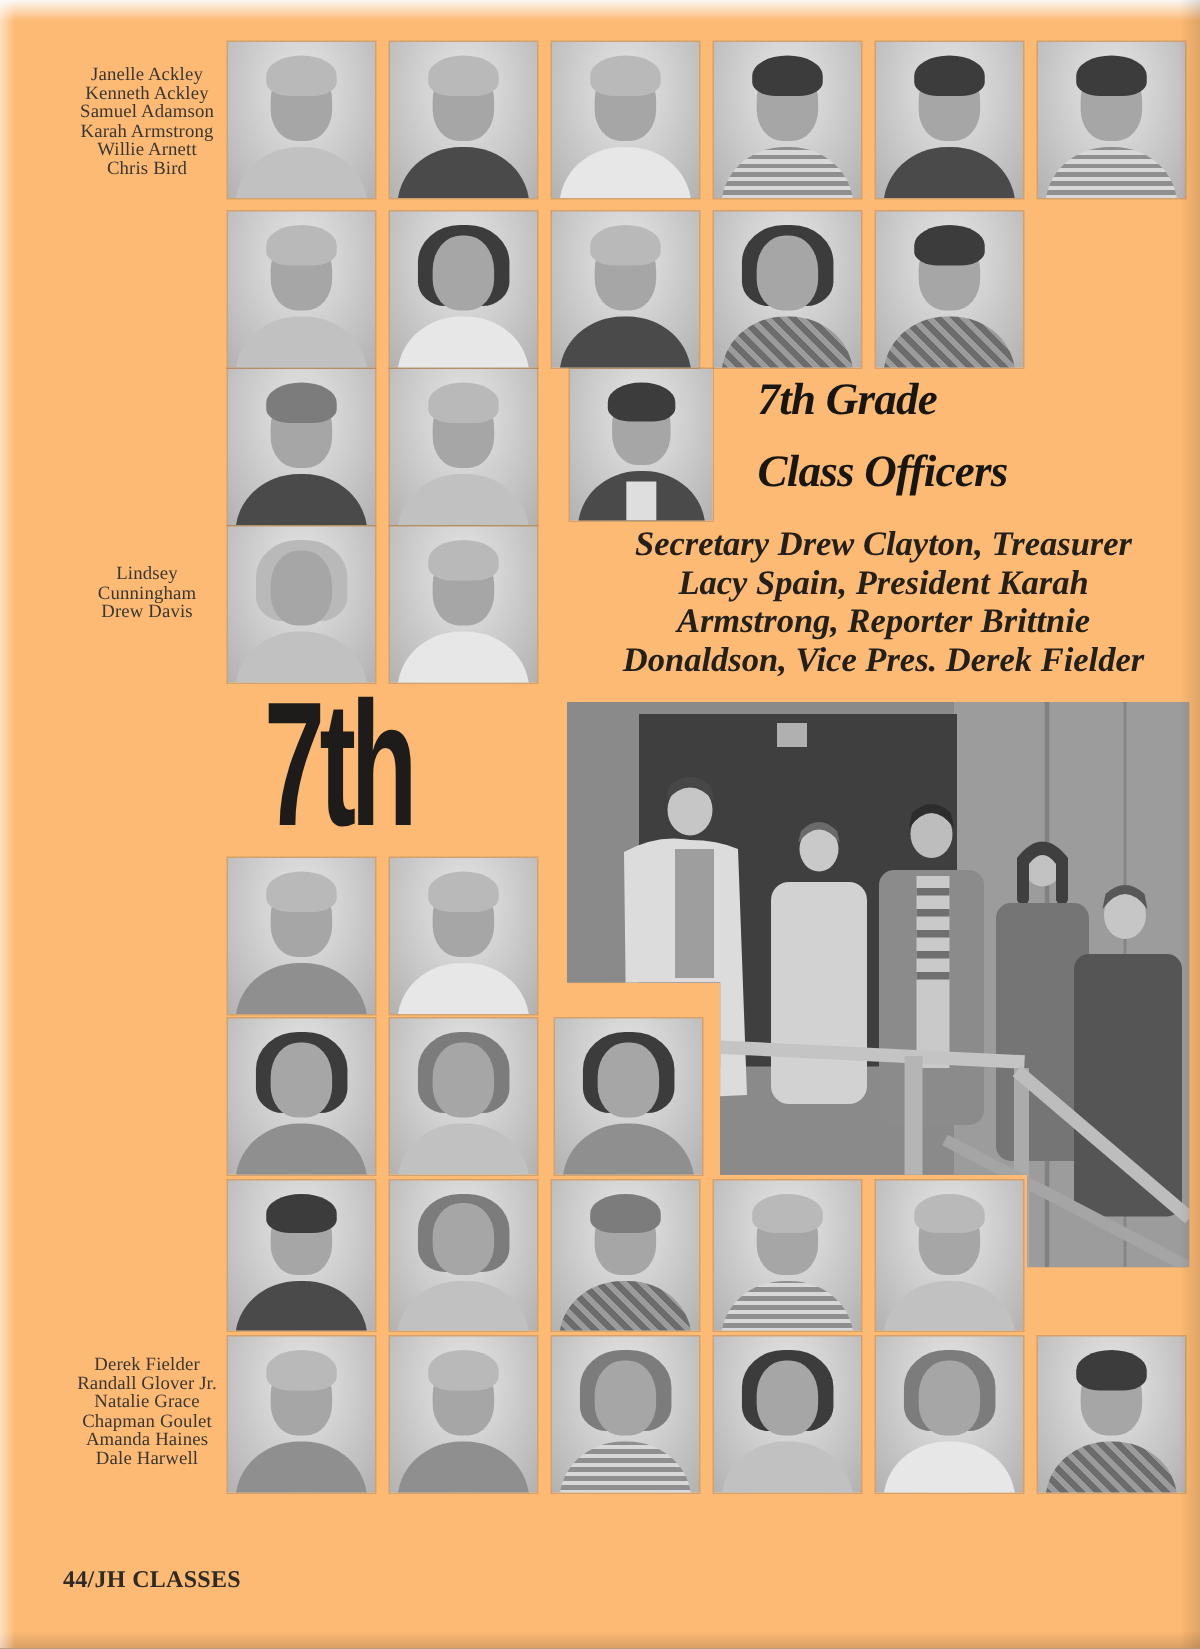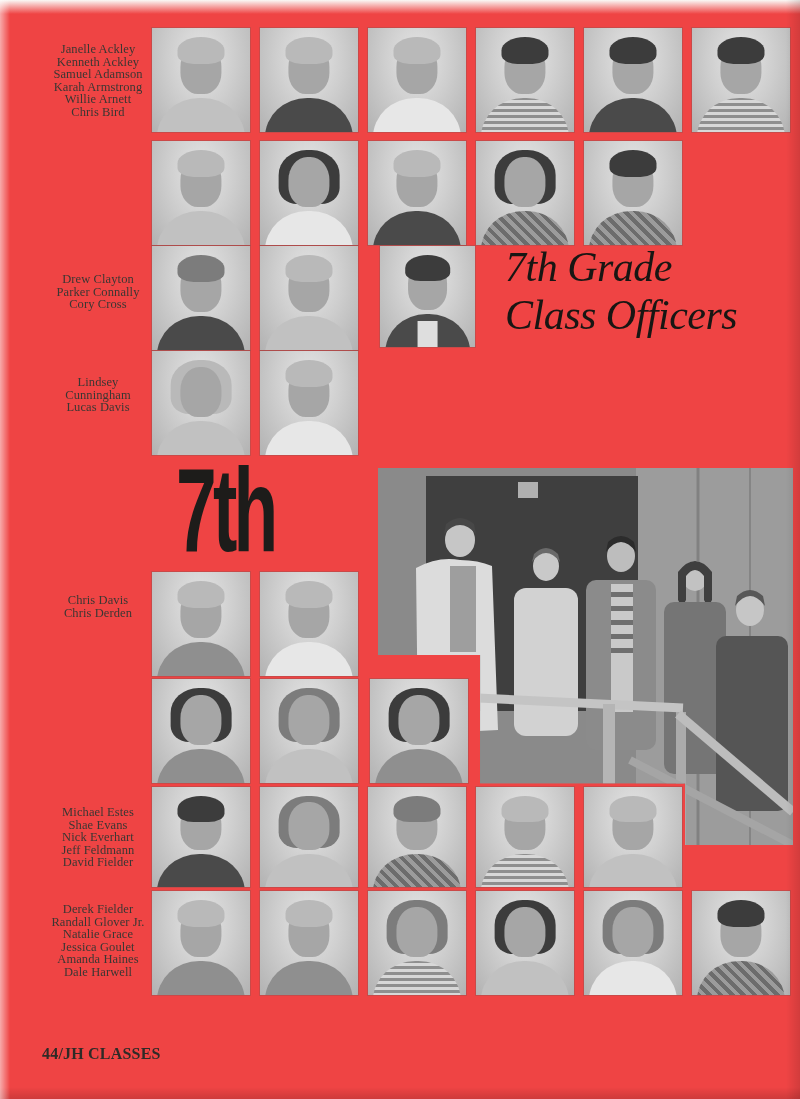--- a/index.html
+++ b/index.html
@@ -1,18 +1,18 @@
 <!DOCTYPE html>
 <html><head>
 <meta charset="utf-8">
 <style>
   html,body{margin:0;padding:0;background:#888;}
   .page{
     position:relative;width:800px;height:1099px;margin:0 auto;
-    background:#ef4444;overflow:hidden;
+    background:#fdba74;overflow:hidden;
     font-family:"Liberation Serif",serif;
   }
   
   .edge-top{position:absolute;left:0;top:0;width:100%;height:14px;
     background:linear-gradient(#faf9f6,rgba(250,249,246,0));pointer-events:none;}
   .edge-right{position:absolute;top:0;right:0;width:14px;height:100%;
     background:linear-gradient(90deg,rgba(0,0,0,0),rgba(0,0,0,0.12));pointer-events:none;}
   .edge-bottom{position:absolute;left:0;bottom:0;width:100%;height:12px;
     background:linear-gradient(rgba(0,0,0,0),rgba(0,0,0,0.14));pointer-events:none;}
   .edge-left{position:absolute;left:0;top:0;width:10px;height:100%;
@@ -41,21 +41,21 @@
   .hl{background:#b9b9b9;} .hm{background:#7c7c7c;} .hd{background:#3c3c3c;}
   .bw{background:#e7e7e7;} .bl{background:#c1c1c1;} .bm{background:#8f8f8f;} .bd{background:#4a4a4a;}
   .bs{background:repeating-linear-gradient(0deg,#d8d8d8 0 3px,#8f8f8f 3px 6px);}
   .bp{background:repeating-linear-gradient(45deg,#9b9b9b 0 4px,#6c6c6c 4px 8px);}
   .ph .vneck{position:absolute;left:50%;bottom:0;width:22%;height:26%;
     transform:translateX(-50%);background:#dedede;}
 
   
   .officers-title{
     position:absolute;left:505px;top:243px;width:290px;
-    font-weight:normal;font-style:italic;font-size:42px;line-height:48px;
+    font-weight:bold;font-style:italic;font-size:30px;line-height:48px;
     color:#181613;white-space:pre-line;letter-spacing:-0.5px;
   }
   .officers-caption{
     position:absolute;left:383px;top:350px;width:412px;text-align:center;
     font-weight:bold;font-style:italic;font-size:23px;line-height:25.5px;
     color:#23201c;white-space:pre-line;
   }
 
   
   .grade-label{
@@ -82,37 +82,27 @@
 <body>
 
 <div class="page">
 
   <div class="names" style="top:43px">Janelle Ackley
 Kenneth Ackley
 Samuel Adamson
 Karah Armstrong
 Willie Arnett
 Chris Bird</div>
-  <div class="names" style="top:273px">Drew Clayton
-Parker Connally
-Cory Cross</div>
   <div class="names" style="top:376px">Lindsey
 Cunningham
-Lucas Davis</div>
-  <div class="names" style="top:594px">Chris Davis
-Chris Derden</div>
-  <div class="names" style="top:806px">Michael Estes
-Shae Evans
-Nick Everhart
-Jeff Feldmann
-David Fielder</div>
+Drew Davis</div>
   <div class="names" style="top:903px">Derek Fielder
 Randall Glover Jr.
 Natalie Grace
-Jessica Goulet
+Chapman Goulet
 Amanda Haines
 Dale Harwell</div>
 
   <div class="ph" style="left:152px;top:28px">
       <div class="head"></div>
       <div class="hair hl"></div>
       <div class="body bl"></div>
     </div>
   <div class="ph" style="left:260px;top:28px">
       <div class="head"></div>
@@ -189,20 +179,24 @@
       <div class="body bl"></div>
     </div>
   <div class="ph" style="left:260px;top:351px">
       <div class="head"></div>
       <div class="hair hl"></div>
       <div class="body bw"></div>
     </div>
 
   <div class="officers-title">7th Grade
 Class Officers</div>
+  <div class="officers-caption">Secretary Drew Clayton, Treasurer
+Lacy Spain, President Karah
+Armstrong, Reporter Brittnie
+Donaldson, Vice Pres. Derek Fielder</div>
 
   <div class="grade-label">7th</div>
 
   <div class="group-photo">
     <svg viewBox="0 0 415 377" preserveAspectRatio="none">
       <rect x="0" y="0" width="415" height="377" fill="#8a8a8a"></rect>
       <rect x="258" y="0" width="157" height="377" fill="#9c9c9c"></rect>
       <line x1="320" y1="0" x2="320" y2="377" stroke="#818181" stroke-width="3"></line>
       <line x1="372" y1="0" x2="372" y2="377" stroke="#858585" stroke-width="2"></line>
       <rect x="48" y="8" width="212" height="235" fill="#3f3f3f"></rect>

